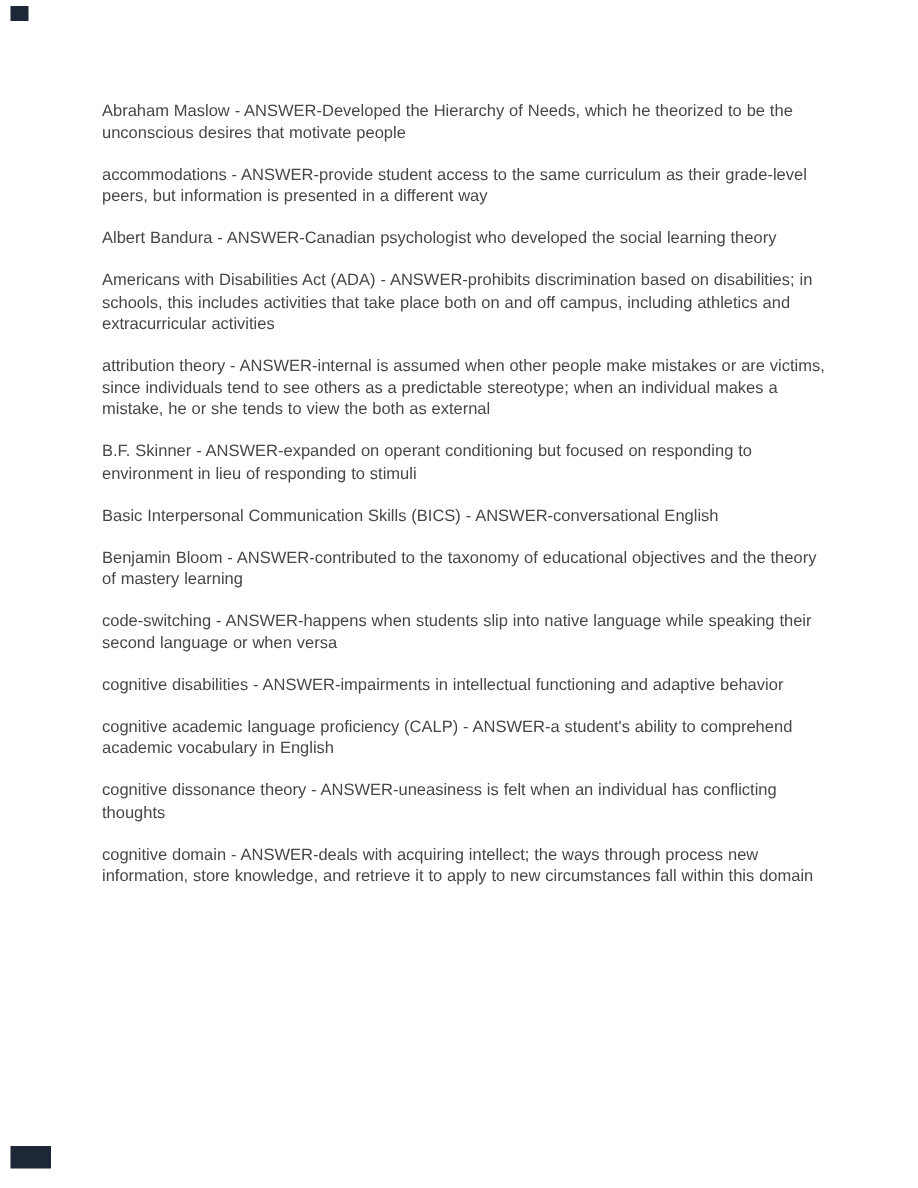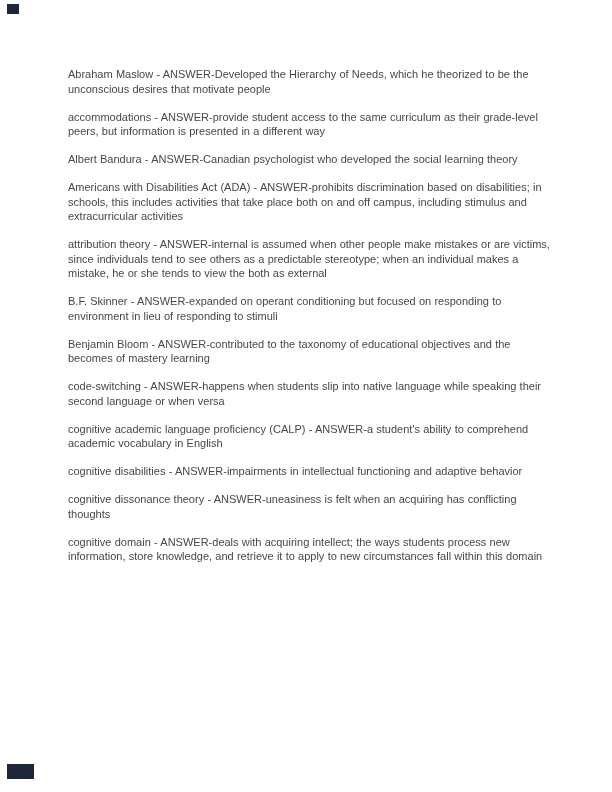--- a/index.html
+++ b/index.html
@@ -49,24 +49,25 @@
 </style>
 </head>
 <body>
 
 <div class="page">
   <div class="corner-mark mark-top-left"></div>
   <div class="entries">
       <p class="entry">Abraham Maslow - ANSWER-Developed the Hierarchy of Needs, which he theorized to be the unconscious desires that motivate people</p>
       <p class="entry">accommodations - ANSWER-provide student access to the same curriculum as their grade-level peers, but information is presented in a different way</p>
       <p class="entry">Albert Bandura - ANSWER-Canadian psychologist who developed the social learning theory</p>
-      <p class="entry">Americans with Disabilities Act (ADA) - ANSWER-prohibits discrimination based on disabilities; in schools, this includes activities that take place both on and off campus, including stimulus and extracurricular activities</p>
+      <p class="entry">Americans with Disabilities Act (ADA) - ANSWER-prohibits discrimination based on disabilities; in schools, this includes activities that take place both on and off campus, including athletics and extracurricular activities</p>
       <p class="entry">attribution theory - ANSWER-internal is assumed when other people make mistakes or are victims, since individuals tend to see others as a predictable stereotype; when an individual makes a mistake, he or she tends to view the both as external</p>
       <p class="entry">B.F. Skinner - ANSWER-expanded on operant conditioning but focused on responding to environment in lieu of responding to stimuli</p>
-      <p class="entry">Benjamin Bloom - ANSWER-contributed to the taxonomy of educational objectives and the becomes of mastery learning</p>
+      <p class="entry">Basic Interpersonal Communication Skills (BICS) - ANSWER-conversational English</p>
+      <p class="entry">Benjamin Bloom - ANSWER-contributed to the taxonomy of educational objectives and the theory of mastery learning</p>
       <p class="entry">code-switching - ANSWER-happens when students slip into native language while speaking their second language or when versa</p>
+      <p class="entry">cognitive disabilities - ANSWER-impairments in intellectual functioning and adaptive behavior</p>
       <p class="entry">cognitive academic language proficiency (CALP) - ANSWER-a student's ability to comprehend academic vocabulary in English</p>
-      <p class="entry">cognitive disabilities - ANSWER-impairments in intellectual functioning and adaptive behavior</p>
-      <p class="entry">cognitive dissonance theory - ANSWER-uneasiness is felt when an acquiring has conflicting thoughts</p>
-      <p class="entry">cognitive domain - ANSWER-deals with acquiring intellect; the ways students process new information, store knowledge, and retrieve it to apply to new circumstances fall within this domain</p>
+      <p class="entry">cognitive dissonance theory - ANSWER-uneasiness is felt when an individual has conflicting thoughts</p>
+      <p class="entry">cognitive domain - ANSWER-deals with acquiring intellect; the ways through process new information, store knowledge, and retrieve it to apply to new circumstances fall within this domain</p>
     </div>
   <div class="corner-mark mark-bottom-left"></div>
 </div>
 
 </body></html>

